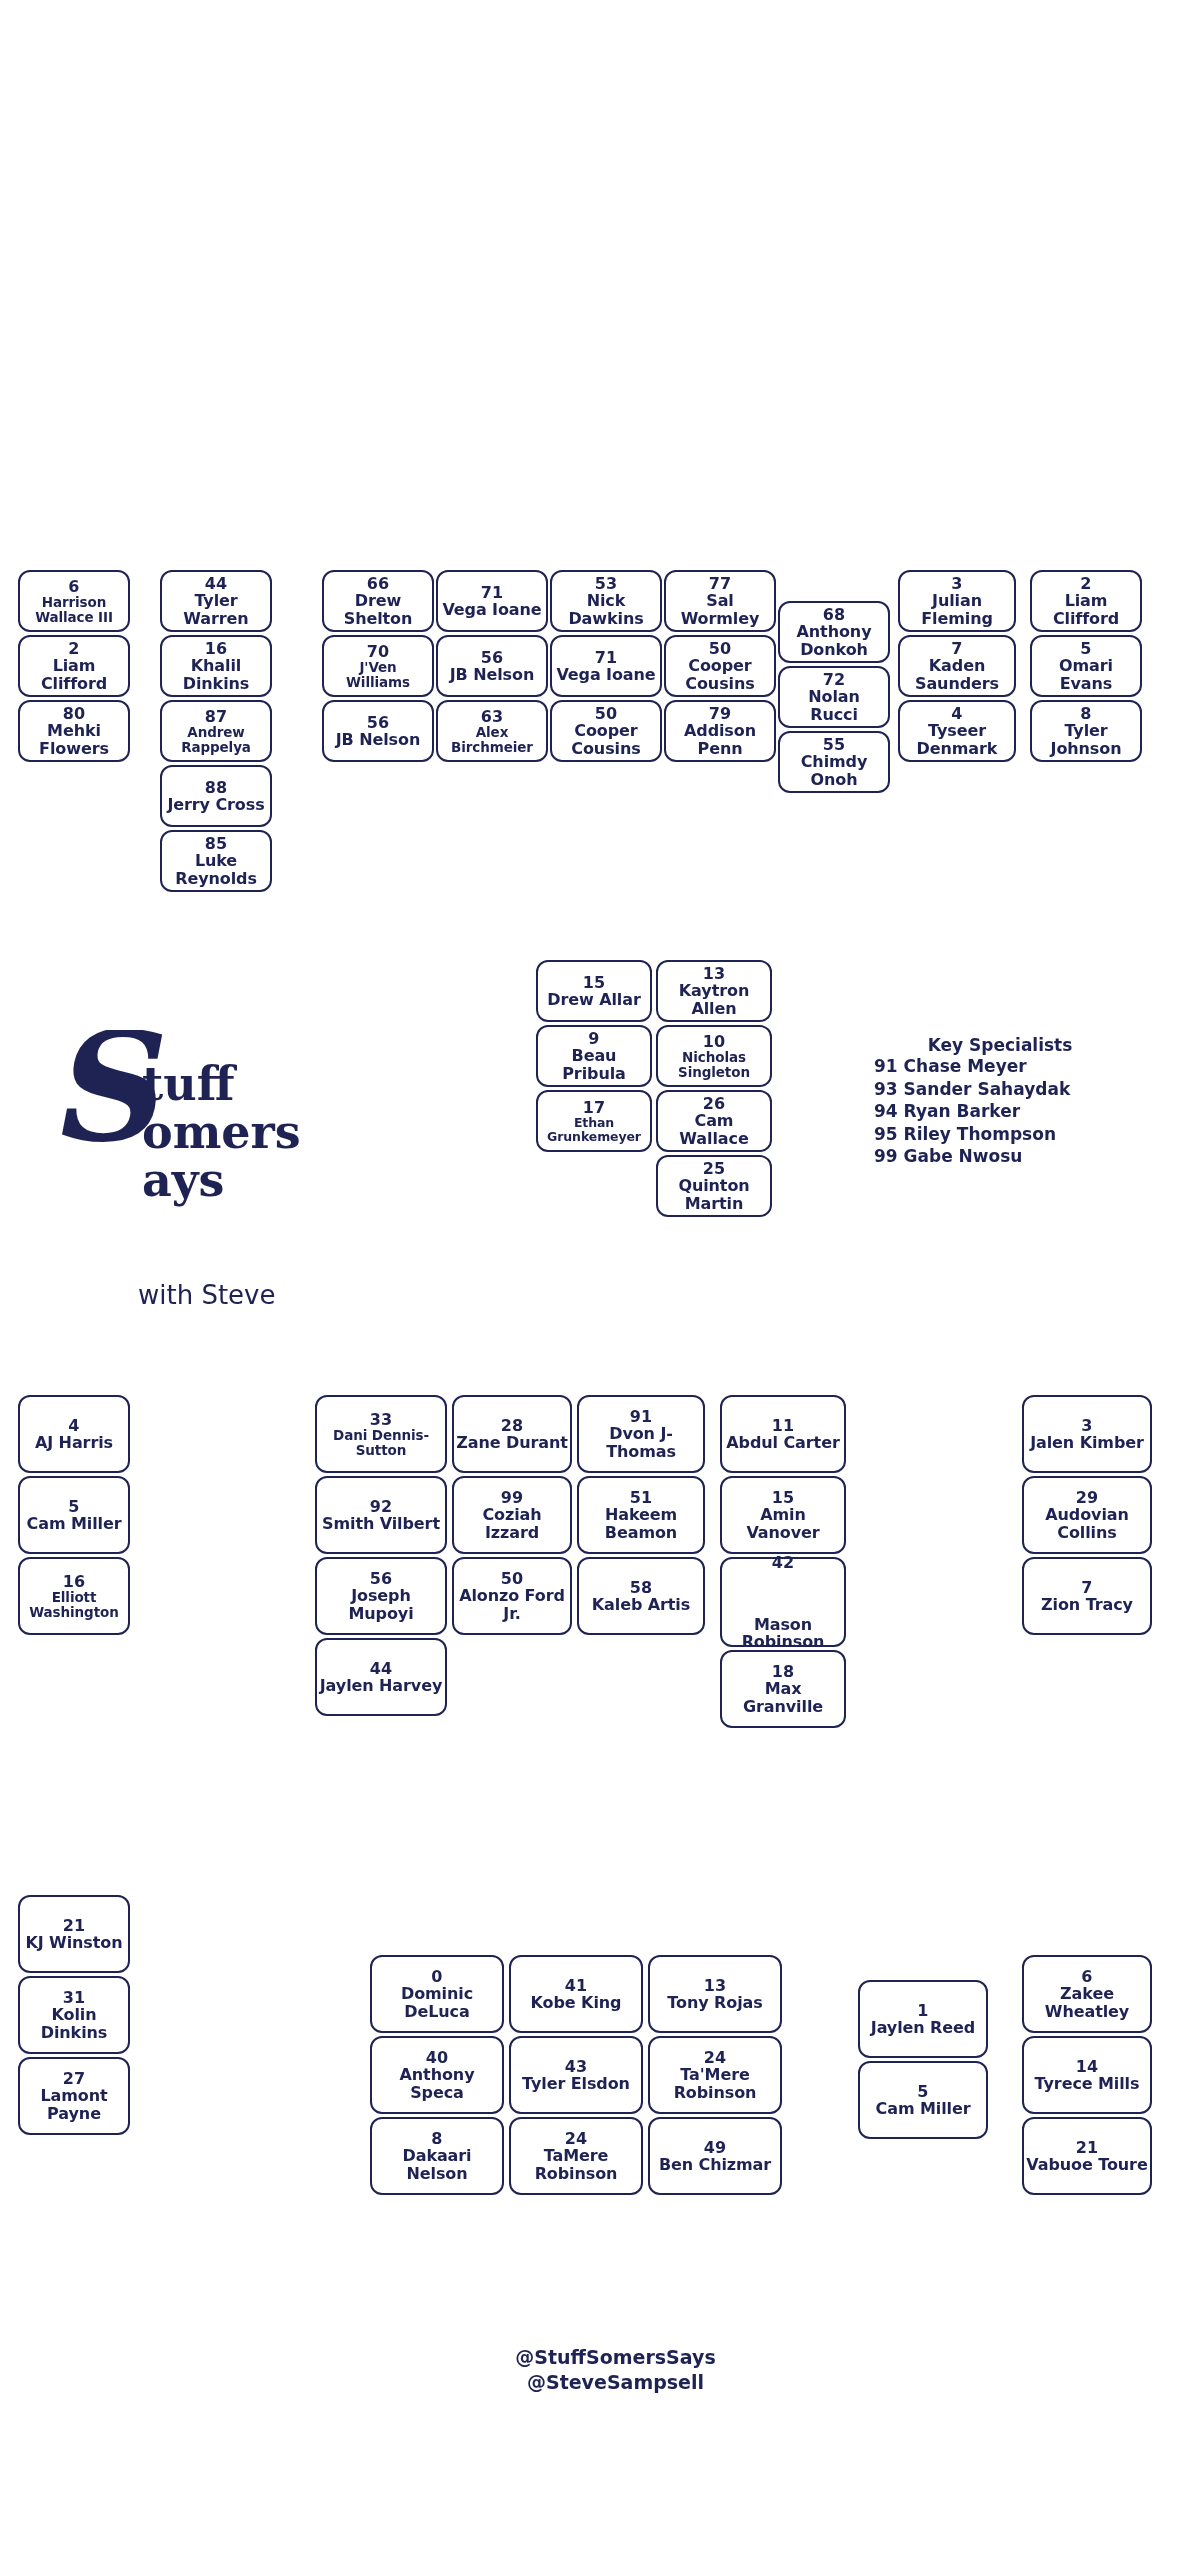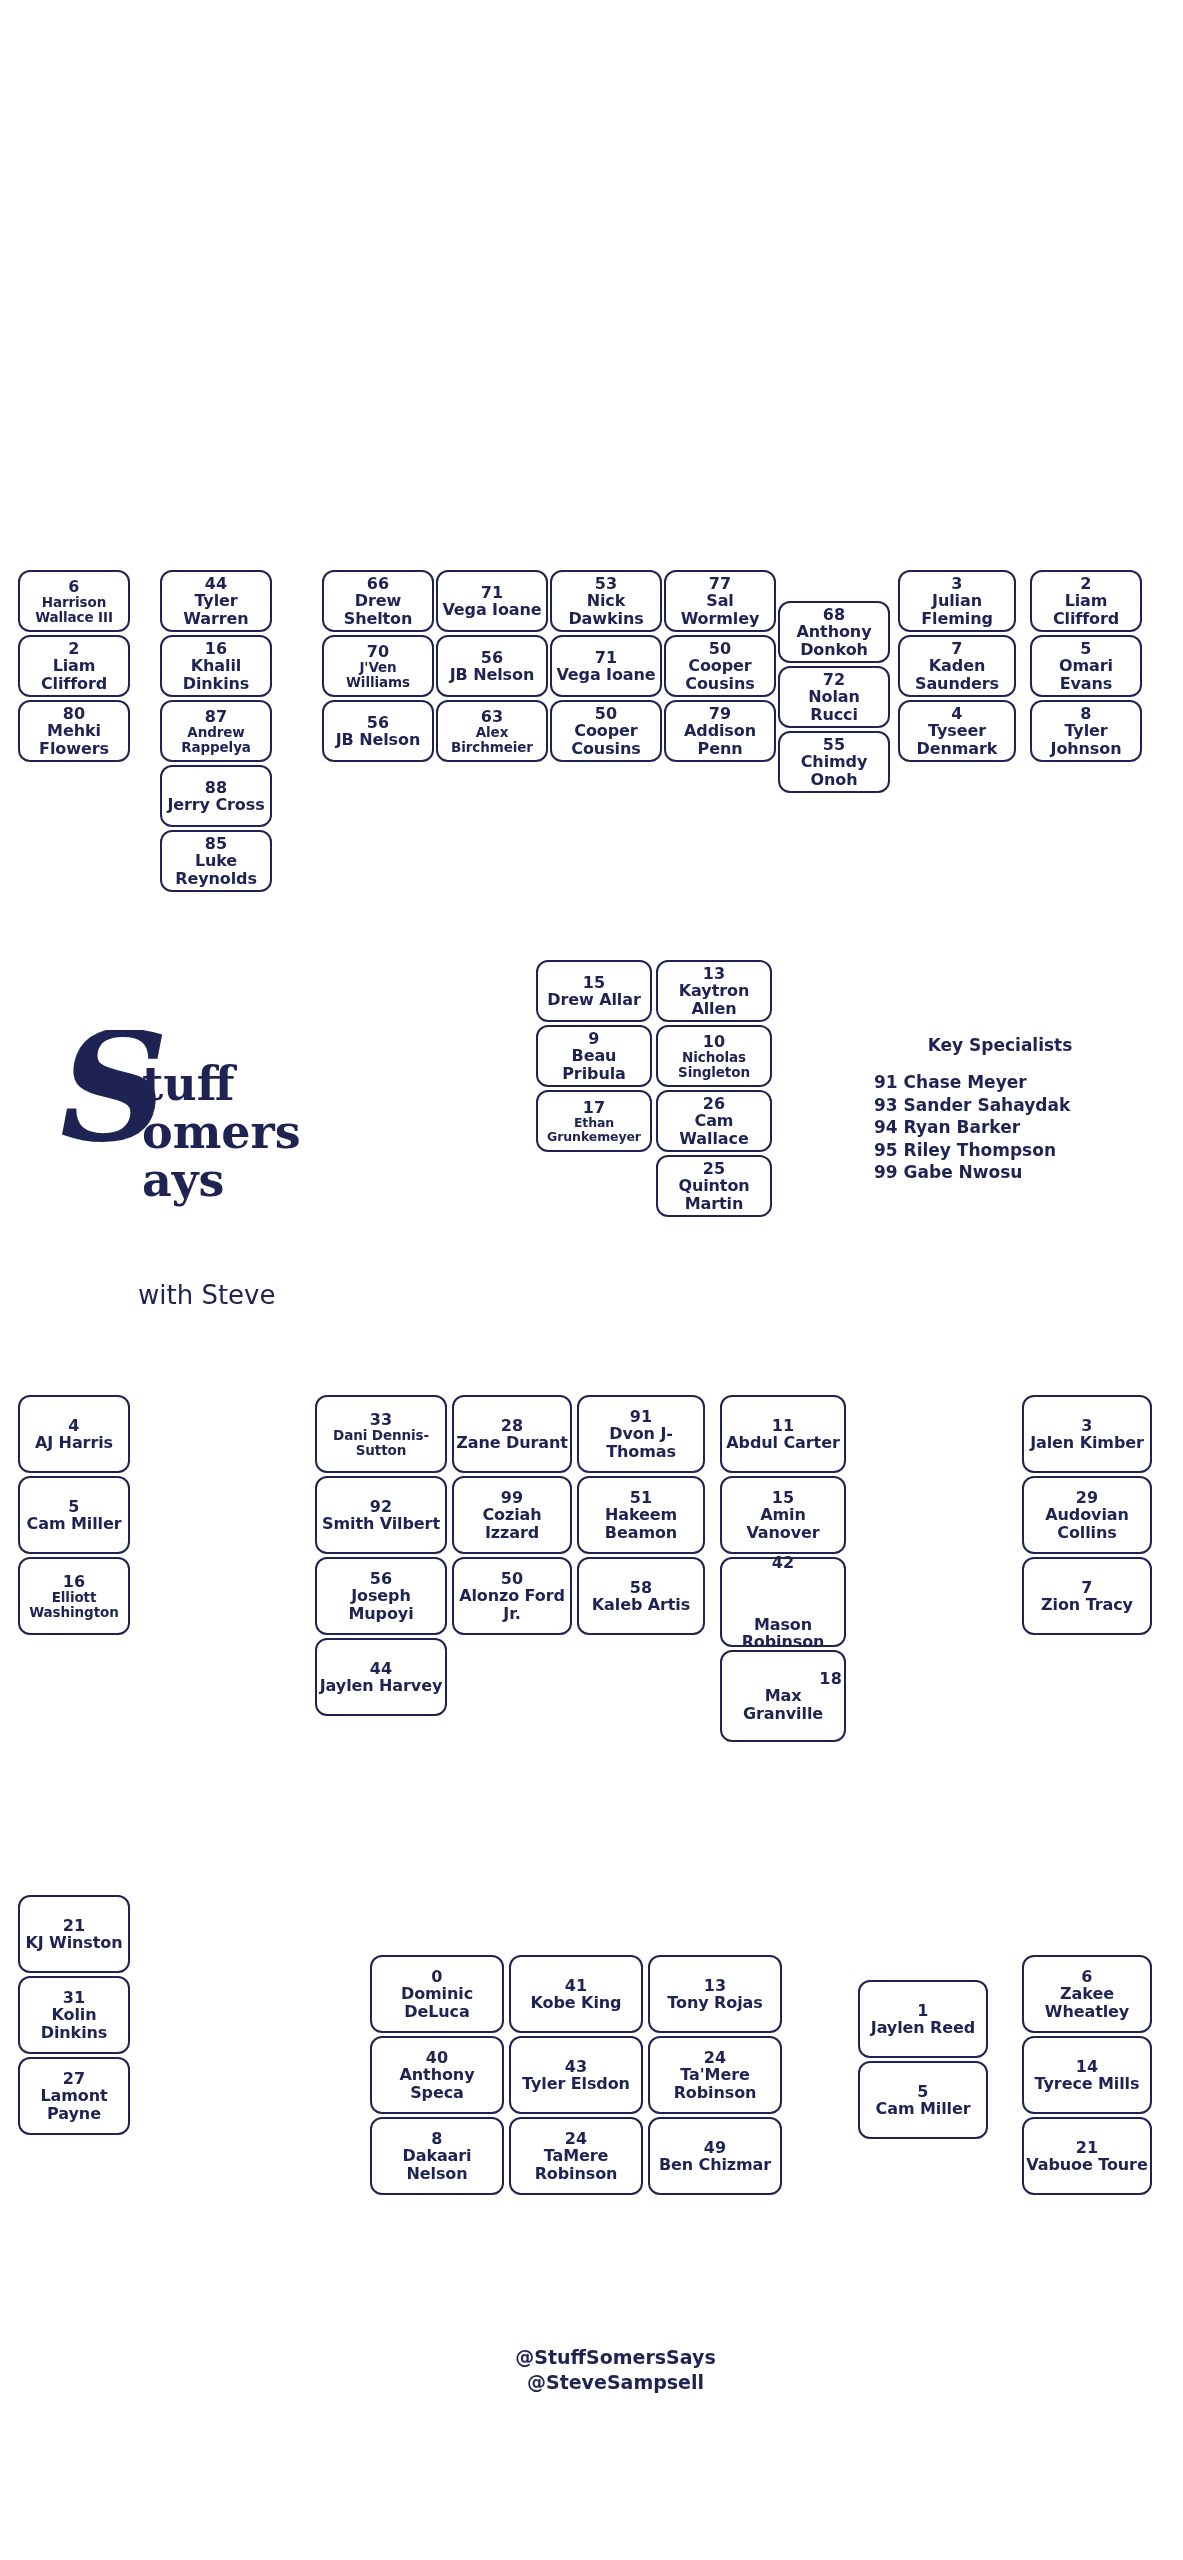--- a/index.html
+++ b/index.html
@@ -76,21 +76,21 @@
     position: absolute;
     left: 860px;
     top: 1035px;
     width: 280px;
     color: #1f2353;
   }
   .keybox .ktitle {
     font-weight: 700;
     font-size: 17px;
     text-align: center;
-    margin-bottom: 16px;
+    margin-bottom: 0;
   }
   .keybox .krow {
     font-weight: 700;
     font-size: 17px;
     line-height: 1.33;
     text-align: left;
     padding-left: 14px;
   }
 
   
@@ -347,21 +347,21 @@
           <div class="nm">Abdul Carter</div>
         </div>
         <div class="card" style="height: 78px;">
           <div class="num">15</div>
           <div class="nm">Amin Vanover</div>
         </div>
         <div class="card" style="height: 90px; gap: 45px;">
           <div class="num">42</div>
           <div class="nm">Mason Robinson</div>
         </div>
-        <div class="card" style="height: 92px; align-items: flex-end;">
+        <div class="card" style="height: 78px;">
           <div class="num">18</div>
           <div class="nm">Max Granville</div>
         </div>
       </div>
       <div class="group" style="left: 1022px; top: 1395px; width: 130px;">
         <div class="card" style="height: 78px;">
           <div class="num">3</div>
           <div class="nm">Jalen Kimber</div>
         </div>
         <div class="card" style="height: 78px;">

